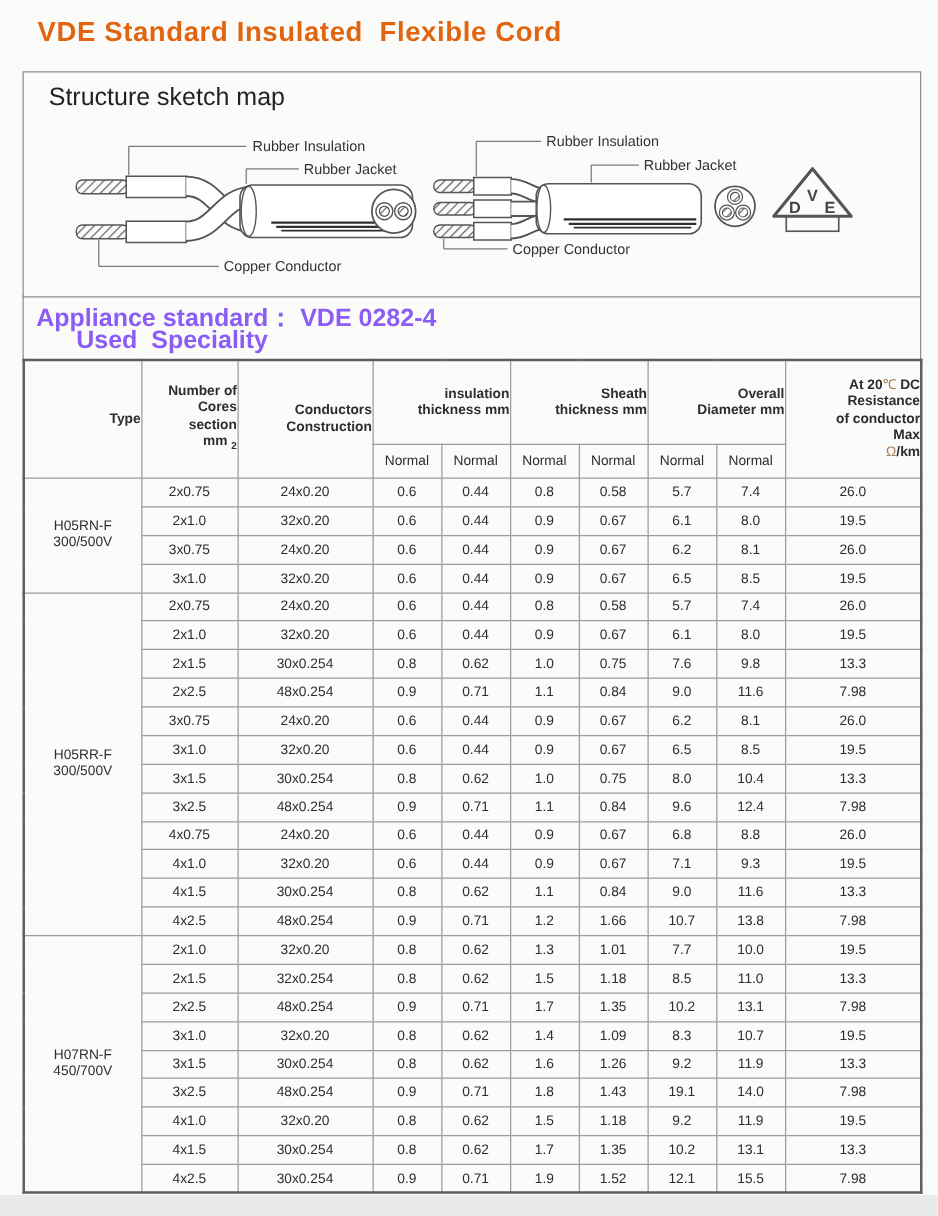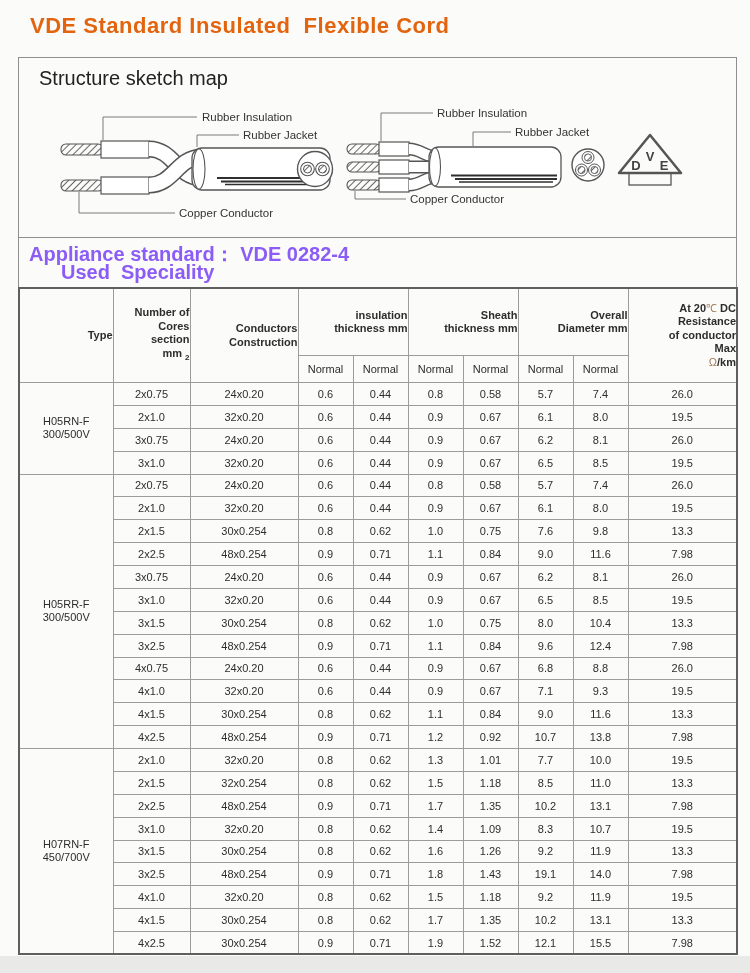--- a/index.html
+++ b/index.html
@@ -404,21 +404,21 @@
           <td>9.0</td>
           <td>11.6</td>
           <td>13.3</td>
         </tr>
         <tr>
           <td>4x2.5</td>
           <td>48x0.254</td>
           <td>0.9</td>
           <td>0.71</td>
           <td>1.2</td>
-          <td>0.92</td>
+          <td>1.66</td>
           <td>10.7</td>
           <td>13.8</td>
           <td>7.98</td>
         </tr>
         <tr>
           <td rowspan="9" class="type-cell">
             <div>H07RN-F</div>
             <div>450/700V</div>
           </td>
           <td>2x1.0</td>

